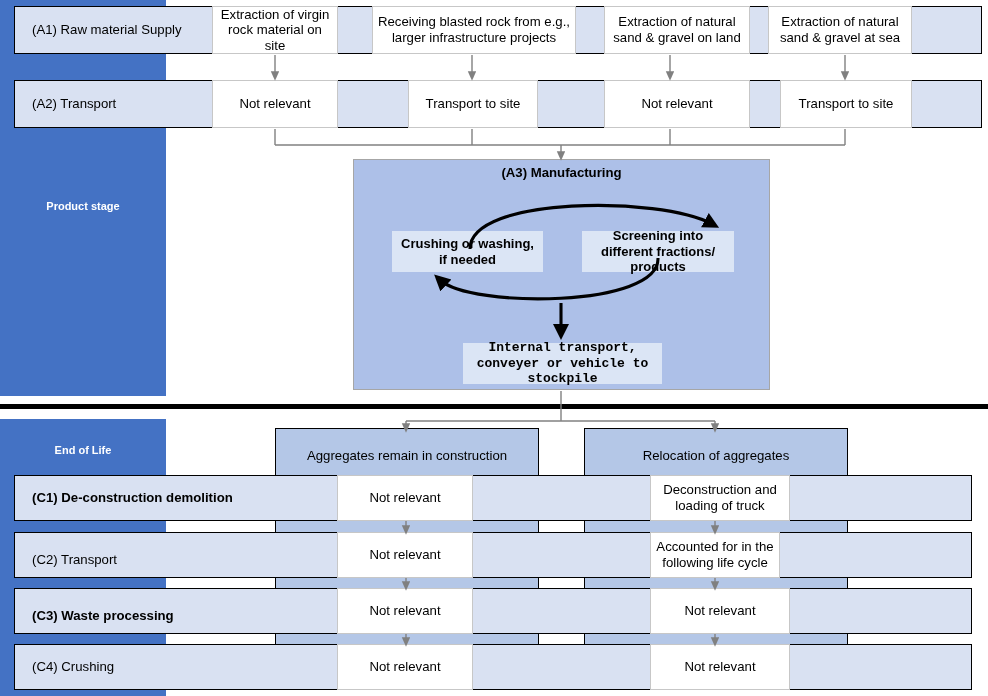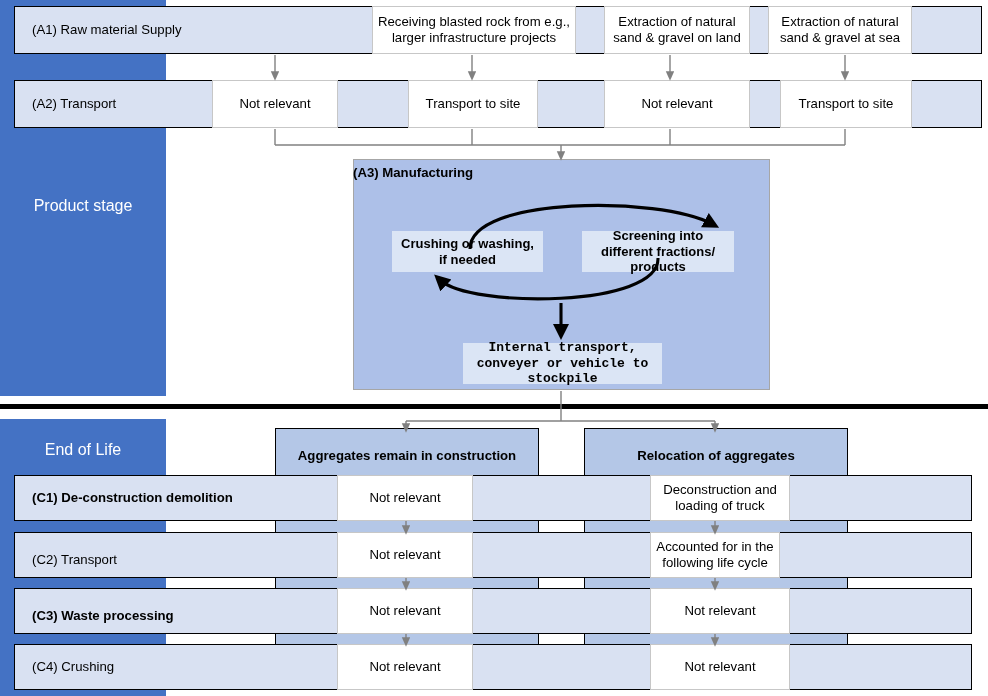--- a/index.html
+++ b/index.html
@@ -33,40 +33,40 @@
     padding:2px 4px;
   }
   .box.left{justify-content:flex-start;text-align:center;padding-left:14px;}
   .bd-dark{border:1.3px solid #000000;}
   .bd-thin{border:1px solid #c7c7c7;}
   .bd-gray{border:1px solid #a6a6a6;}
 
   
   .stage-label{
     color:#ffffff;
-    font-weight:normal;
-    font-size:16px;
+    font-weight:bold;
+    font-size:11px;
     display:flex;align-items:center;justify-content:center;
     text-align:center;
   }
 
   
   .a3-title{
-    font-weight:bold;font-size:13.2px;text-align:left;color:#000;
+    font-weight:bold;font-size:13.2px;text-align:center;color:#000;
   }
   .inner-box{
     background:#dbe5f5;
     display:flex;align-items:center;justify-content:center;
     text-align:center;font-weight:bold;font-size:13px;line-height:1.2;
     color:#000;padding:3px 6px;
   }
 
   
   .colhead{
-    font-weight:bold;font-size:13.2px;
+    font-weight:normal;font-size:13.2px;
     display:flex;align-items:center;justify-content:center;
     text-align:center;line-height:1.2;color:#000;
   }
 
   
   .divider{background:#000000;}
 
   
   svg.conn{position:absolute;left:0;top:0;width:988px;height:696px;pointer-events:none;}
 </style>
@@ -74,20 +74,21 @@
 <body>
 
 <div id="canvas">
 
   <div class="abs c-dark" style="left:0px;top:0px;width:166px;height:396px;"></div>
   <div class="abs stage-label" style="left:0px;top:186px;width:166px;height:40px;">Product stage</div>
 
   <div class="abs c-light bd-dark" style="left:14px;top:6px;width:968px;height:48px;"></div>
   <div class="abs box left" style="left:18px;top:6px;width:200px;height:48px;">(A1) Raw material Supply</div>
 
+  <div class="abs c-white bd-thin box" style="left:212px;top:6px;width:126px;height:48px;">Extraction of virgin rock material on site</div>
   <div class="abs c-white bd-thin box" style="left:372px;top:6px;width:204px;height:48px;">Receiving blasted rock from e.g., larger infrastructure projects</div>
   <div class="abs c-white bd-thin box" style="left:604px;top:6px;width:146px;height:48px;">Extraction of natural sand &amp; gravel on land</div>
   <div class="abs c-white bd-thin box" style="left:768px;top:6px;width:144px;height:48px;">Extraction of natural sand &amp; gravel at sea</div>
 
   <div class="abs c-light bd-dark" style="left:14px;top:80px;width:968px;height:48px;"></div>
   <div class="abs box left" style="left:18px;top:80px;width:200px;height:48px;">(A2) Transport</div>
 
   <div class="abs c-white bd-thin box" style="left:212px;top:80px;width:126px;height:48px;">Not relevant</div>
   <div class="abs c-white bd-thin box" style="left:408px;top:80px;width:130px;height:48px;">Transport to site</div>
   <div class="abs c-white bd-thin box" style="left:604px;top:80px;width:146px;height:48px;">Not relevant</div>

